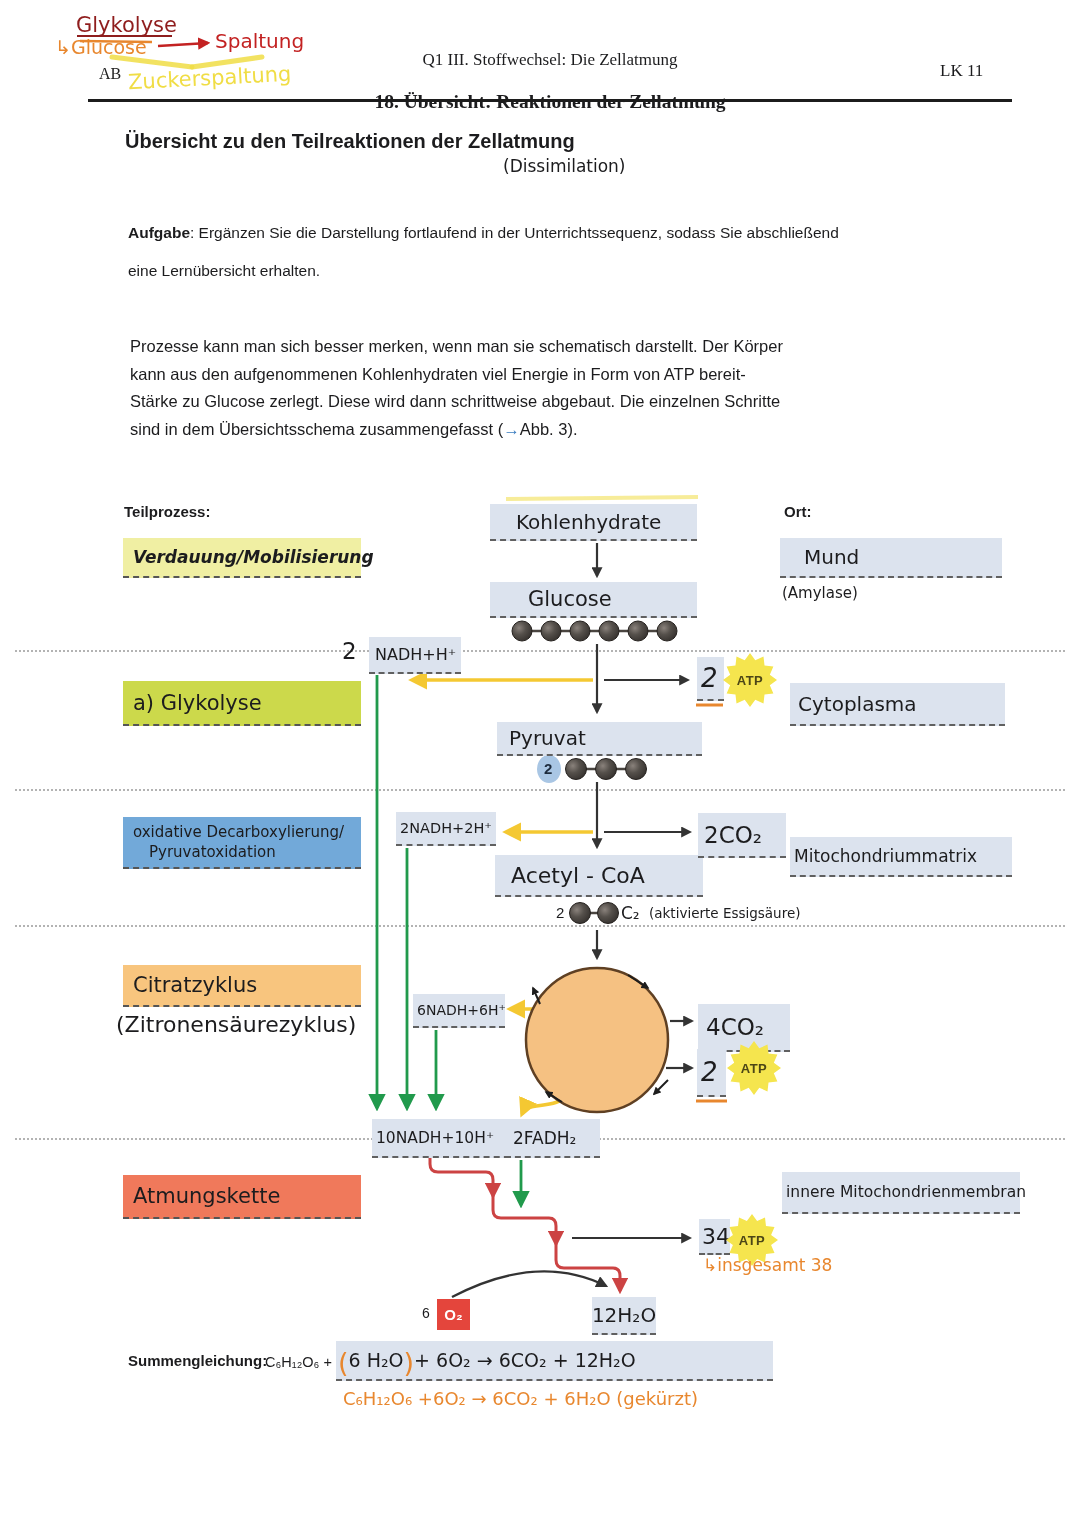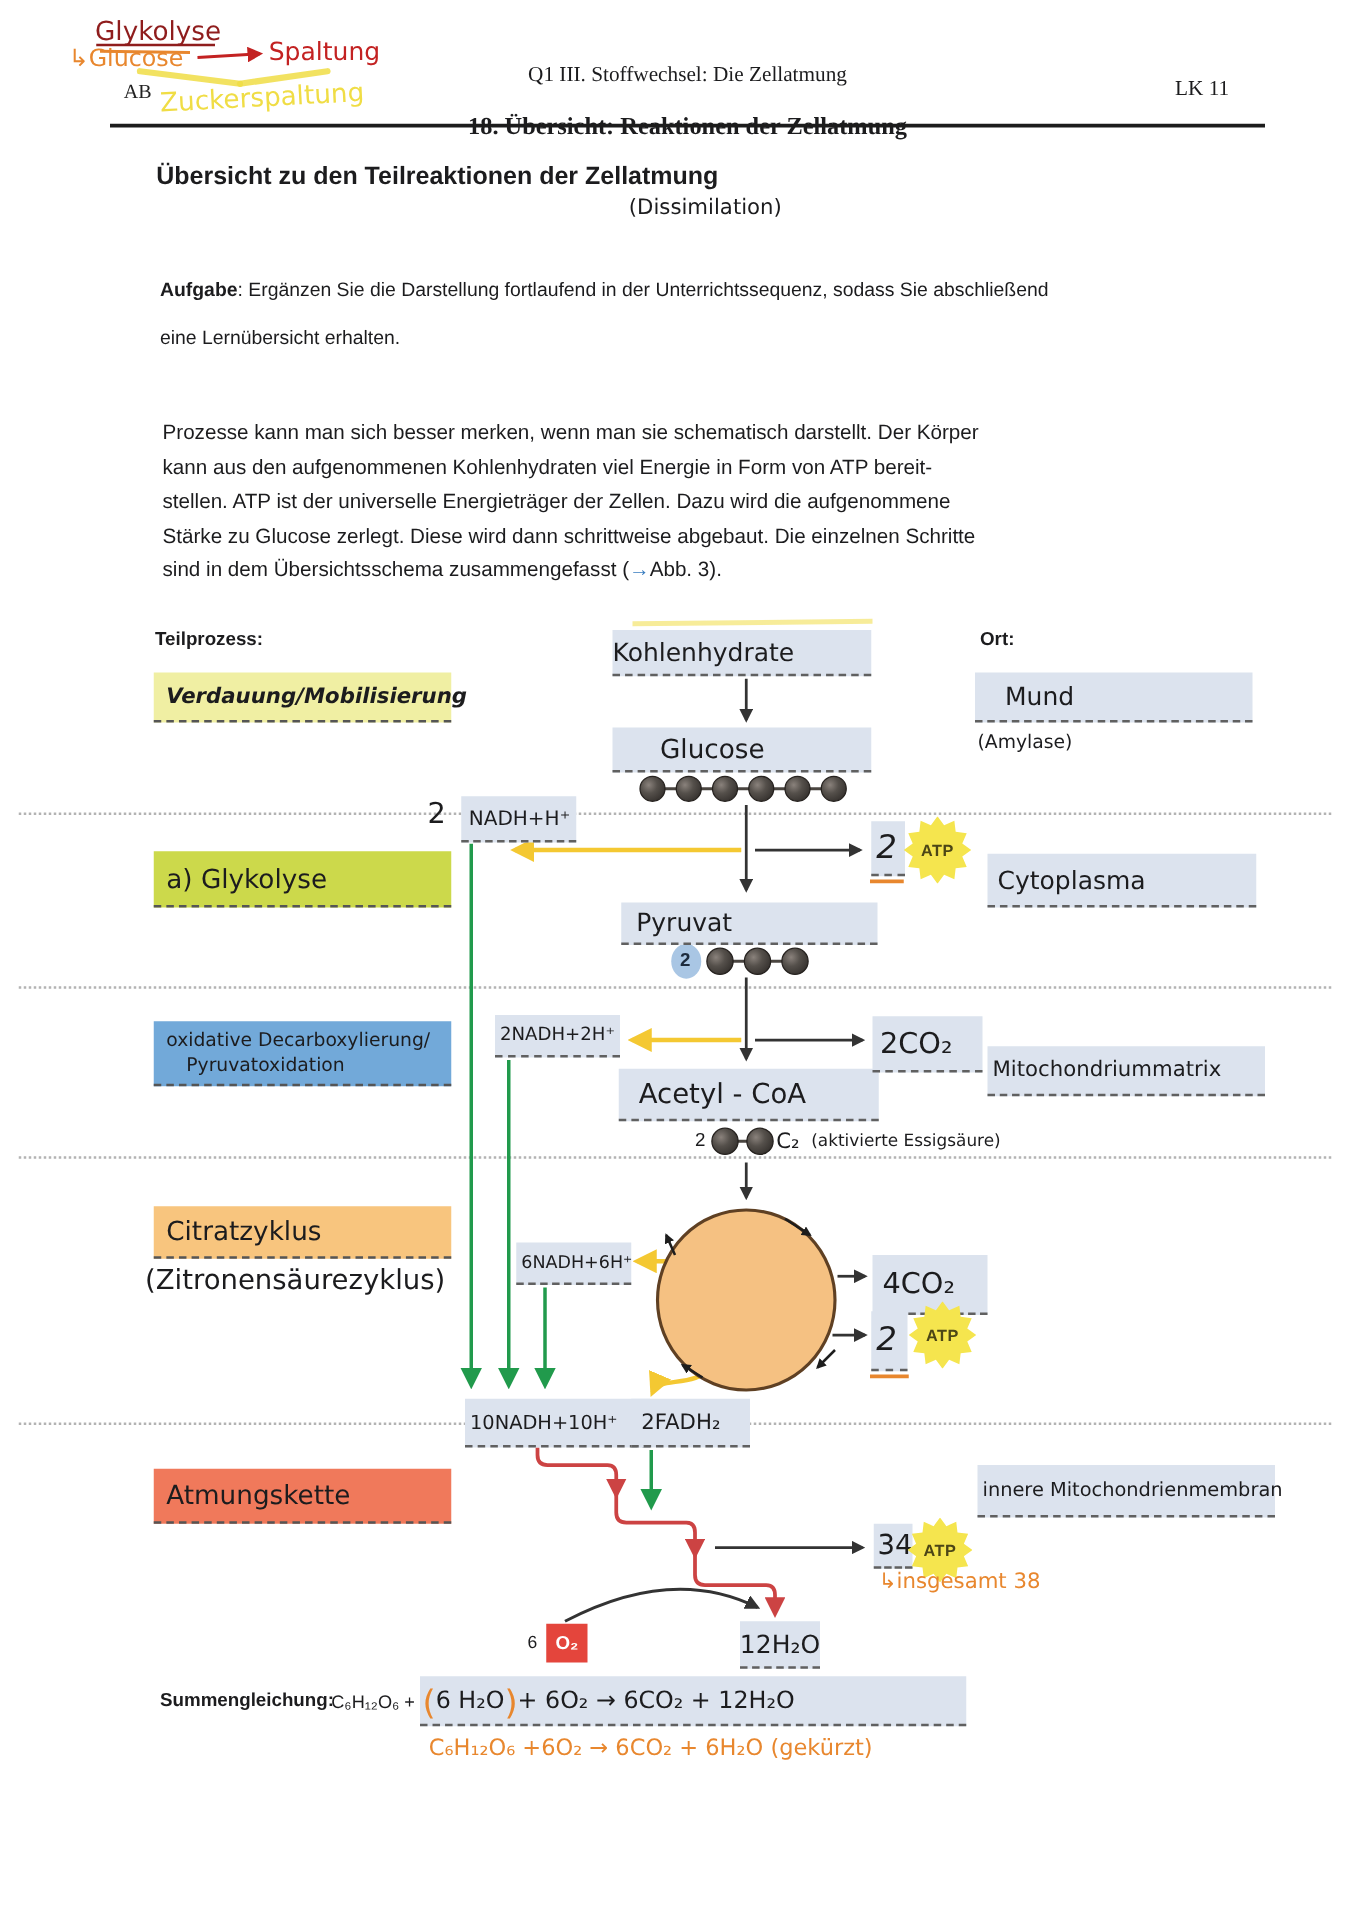--- a/index.html
+++ b/index.html
@@ -143,21 +143,20 @@
 
   <div class="abs" style="left:125px;top:130px;font-size:20px;font-weight:bold;">Übersicht zu den Teilreaktionen der Zellatmung</div>
   <div class="abs hw" style="left:503px;top:156px;font-size:17px;">(Dissimilation)</div>
 
   <div class="abs" style="left:128px;top:224px;font-size:15.5px;"><b>Aufgabe</b><span>: Ergänzen Sie die Darstellung fortlaufend in der Unterrichtssequenz, sodass Sie abschließend</span></div>
   <div class="abs" style="left:128px;top:262px;font-size:15.5px;">eine Lernübersicht erhalten.</div>
 
   <div class="abs" style="left:130px;top:333px;font-size:16.5px;line-height:27.5px;width:800px;">
     <span style="display:block;">Prozesse kann man sich besser merken, wenn man sie schematisch darstellt. Der Körper</span>
     <span style="display:block;">kann aus den aufgenommenen Kohlenhydraten viel Energie in Form von ATP bereit-</span>
-    <span style="display:block;">stellen. ATP ist der universelle Energieträger der Zellen. Dazu wird die aufgenommene</span>
     <span style="display:block;">Stärke zu Glucose zerlegt. Diese wird dann schrittweise abgebaut. Die einzelnen Schritte</span>
     <span style="display:block;"><span>sind in dem Übersichtsschema zusammengefasst (</span><span style="color:#3a7dc0;font-weight:bold;">→</span><span>Abb. 3).</span></span>
   </div>
 
   <div class="abs" style="left:124px;top:503px;font-size:15px;font-weight:bold;">Teilprozess:</div>
   <div class="abs" style="left:784px;top:503px;font-size:15px;font-weight:bold;">Ort:</div>
 
   <div class="abs rowbox hw" style="left:123px;top:538px;width:238px;height:40px;background:#f0efa3;font-size:17px;font-weight:bold;font-style:italic;">
       <span>Verdauung/Mobilisierung</span>
     </div>
@@ -169,21 +168,21 @@
     <span style="padding-left:16px;">Pyruvatoxidation</span>
   </div>
   <div class="abs rowbox hw" style="left:123px;top:965px;width:238px;height:42px;background:#f8c57e;font-size:21px;">
       <span>Citratzyklus</span>
     </div>
   <div class="abs hw" style="left:116px;top:1012px;font-size:22px;">(Zitronensäurezyklus)</div>
   <div class="abs rowbox hw" style="left:123px;top:1175px;width:238px;height:44px;background:#f0795b;font-size:21px;">
       <span>Atmungskette</span>
     </div>
 
-  <div class="abs stagebox hw" style="left:490px;top:504px;width:207px;height:37px;font-size:20px;">
+  <div class="abs stagebox hw" style="left:490px;top:504px;width:207px;height:37px;font-size:20px;padding-left:26px;">
       <span>Kohlenhydrate</span>
     </div>
   <div class="abs stagebox hw" style="left:490px;top:582px;width:207px;height:36px;font-size:21px;padding-left:38px;">
       <span>Glucose</span>
     </div>
   <div class="abs stagebox hw" style="left:497px;top:722px;width:205px;height:34px;font-size:20px;padding-left:12px;">
       <span>Pyruvat</span>
     </div>
   <div class="abs stagebox hw" style="left:495px;top:855px;width:208px;height:42px;font-size:22px;padding-left:16px;">
       <span>Acetyl - CoA</span>

